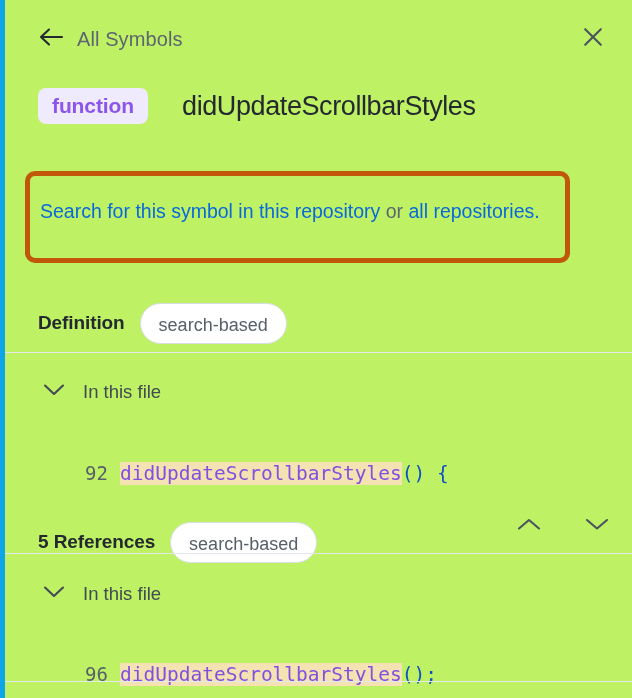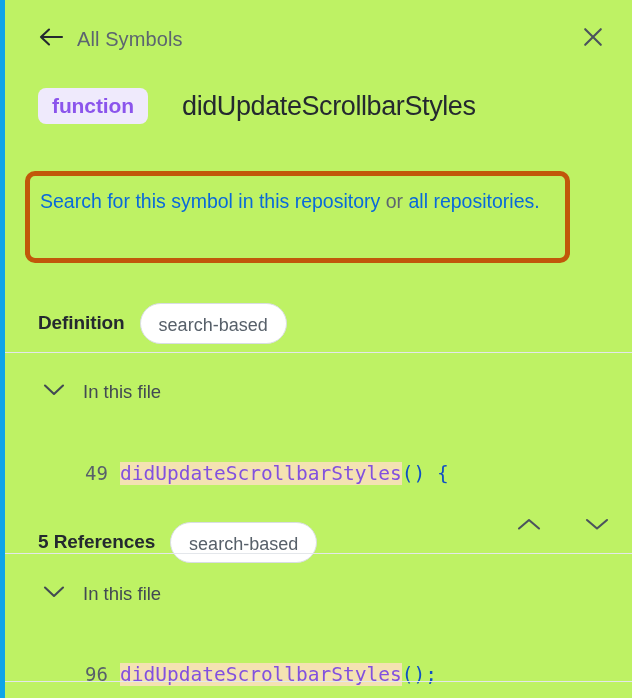--- a/index.html
+++ b/index.html
@@ -86,21 +86,21 @@
     top: 171px;
     width: 545px;
     height: 92px;
     border: 5px solid #c1570a;
     border-radius: 10px;
     pointer-events: none;
   }
   .hint-text {
     position: absolute;
     left: 35px;
-    top: 184px;
+    top: 194px;
     width: 520px;
     font-size: 19.5px;
     line-height: 35px;
     color: #5c6570;
   }
   .hint-text a {
     color: #0969da;
     text-decoration: none;
     cursor: pointer;
   }
@@ -251,21 +251,21 @@
   <div class="infile" style="top:381px;">
     <span>
       <svg width="22" height="14" viewBox="0 0 22 14" fill="none">
         <path d="M2 2.5L11 11L20 2.5" stroke="#424a53" stroke-width="2.1" stroke-linecap="round" stroke-linejoin="round"></path>
       </svg>
     </span>
     <span class="infile-label">In this file</span>
   </div>
 
   <div class="code-line" style="top:447px;">
-    <span class="lineno">49</span>
+    <span class="lineno">92</span>
     <span class="code-body"><span class="hl">didUpdateScrollbarStyles</span><span class="punc">() {</span></span>
   </div>
 
   <div class="refs-row" style="top:510px;">
     <span class="refs-label">5 References</span>
     <span class="chip">search-based</span>
   </div>
   <div class="refs-navs" style="top:513px;">
     <span class="nav-btn">
       <span>

